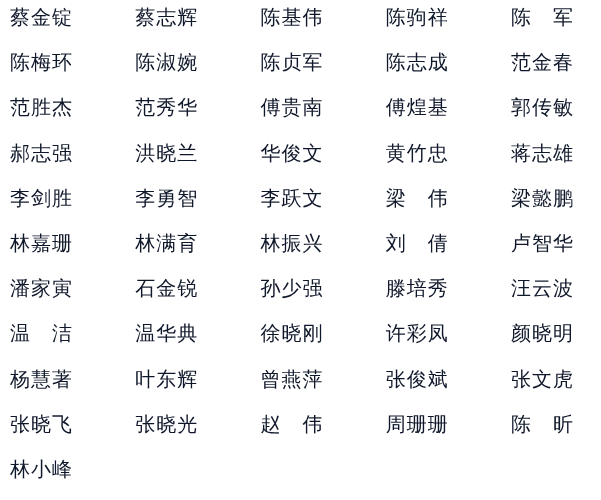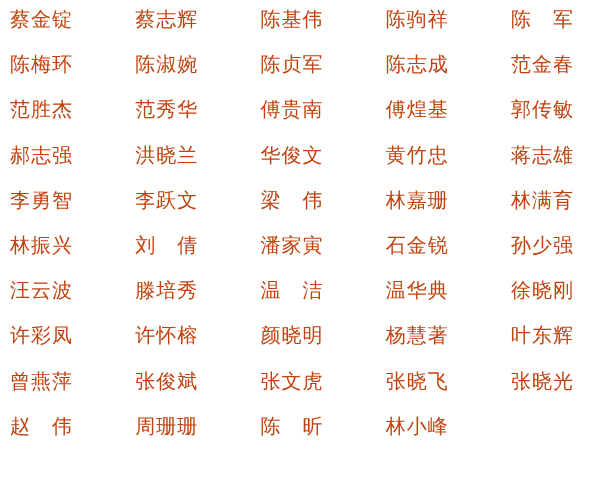--- a/index.html
+++ b/index.html
@@ -15,25 +15,25 @@
     width: 601px;
     height: 500px;
     padding: 8px 10px 0 10px;
     display: grid;
     grid-template-columns: repeat(5, 80px);
     justify-content: space-between;
     grid-auto-rows: 45.2px;
     background: #ffffff;
   }
   .cell {
-    font-family: Liberation Sans, sans-serif;
+    font-family: Liberation Mono, monospace;
     font-size: 20px;
     line-height: 22px;
     letter-spacing: 1px;
-    color: #c2410c;
+    color: #0f172a;
     white-space: pre;
     text-align: left;
   }
 </style>
 </head>
 <body>
 
 <div class="roster">
   <div class="cell">蔡金锭</div>
   <div class="cell">蔡志辉</div>
@@ -52,41 +52,43 @@
   <div class="cell">傅贵南</div>
   <div class="cell">傅煌基</div>
   <div class="cell">郭传敏</div>
 
   <div class="cell">郝志强</div>
   <div class="cell">洪晓兰</div>
   <div class="cell">华俊文</div>
   <div class="cell">黄竹忠</div>
   <div class="cell">蒋志雄</div>
 
+  <div class="cell">李剑胜</div>
   <div class="cell">李勇智</div>
   <div class="cell">李跃文</div>
   <div class="cell">梁　伟</div>
+  <div class="cell">梁懿鹏</div>
 
   <div class="cell">林嘉珊</div>
   <div class="cell">林满育</div>
   <div class="cell">林振兴</div>
   <div class="cell">刘　倩</div>
 
+  <div class="cell">卢智华</div>
   <div class="cell">潘家寅</div>
   <div class="cell">石金锐</div>
   <div class="cell">孙少强</div>
+  <div class="cell">滕培秀</div>
+
   <div class="cell">汪云波</div>
-
-  <div class="cell">滕培秀</div>
   <div class="cell">温　洁</div>
   <div class="cell">温华典</div>
   <div class="cell">徐晓刚</div>
   <div class="cell">许彩凤</div>
 
-  <div class="cell">许怀榕</div>
   <div class="cell">颜晓明</div>
   <div class="cell">杨慧著</div>
   <div class="cell">叶东辉</div>
   <div class="cell">曾燕萍</div>
 
   <div class="cell">张俊斌</div>
   <div class="cell">张文虎</div>
   <div class="cell">张晓飞</div>
   <div class="cell">张晓光</div>
   <div class="cell">赵　伟</div>

